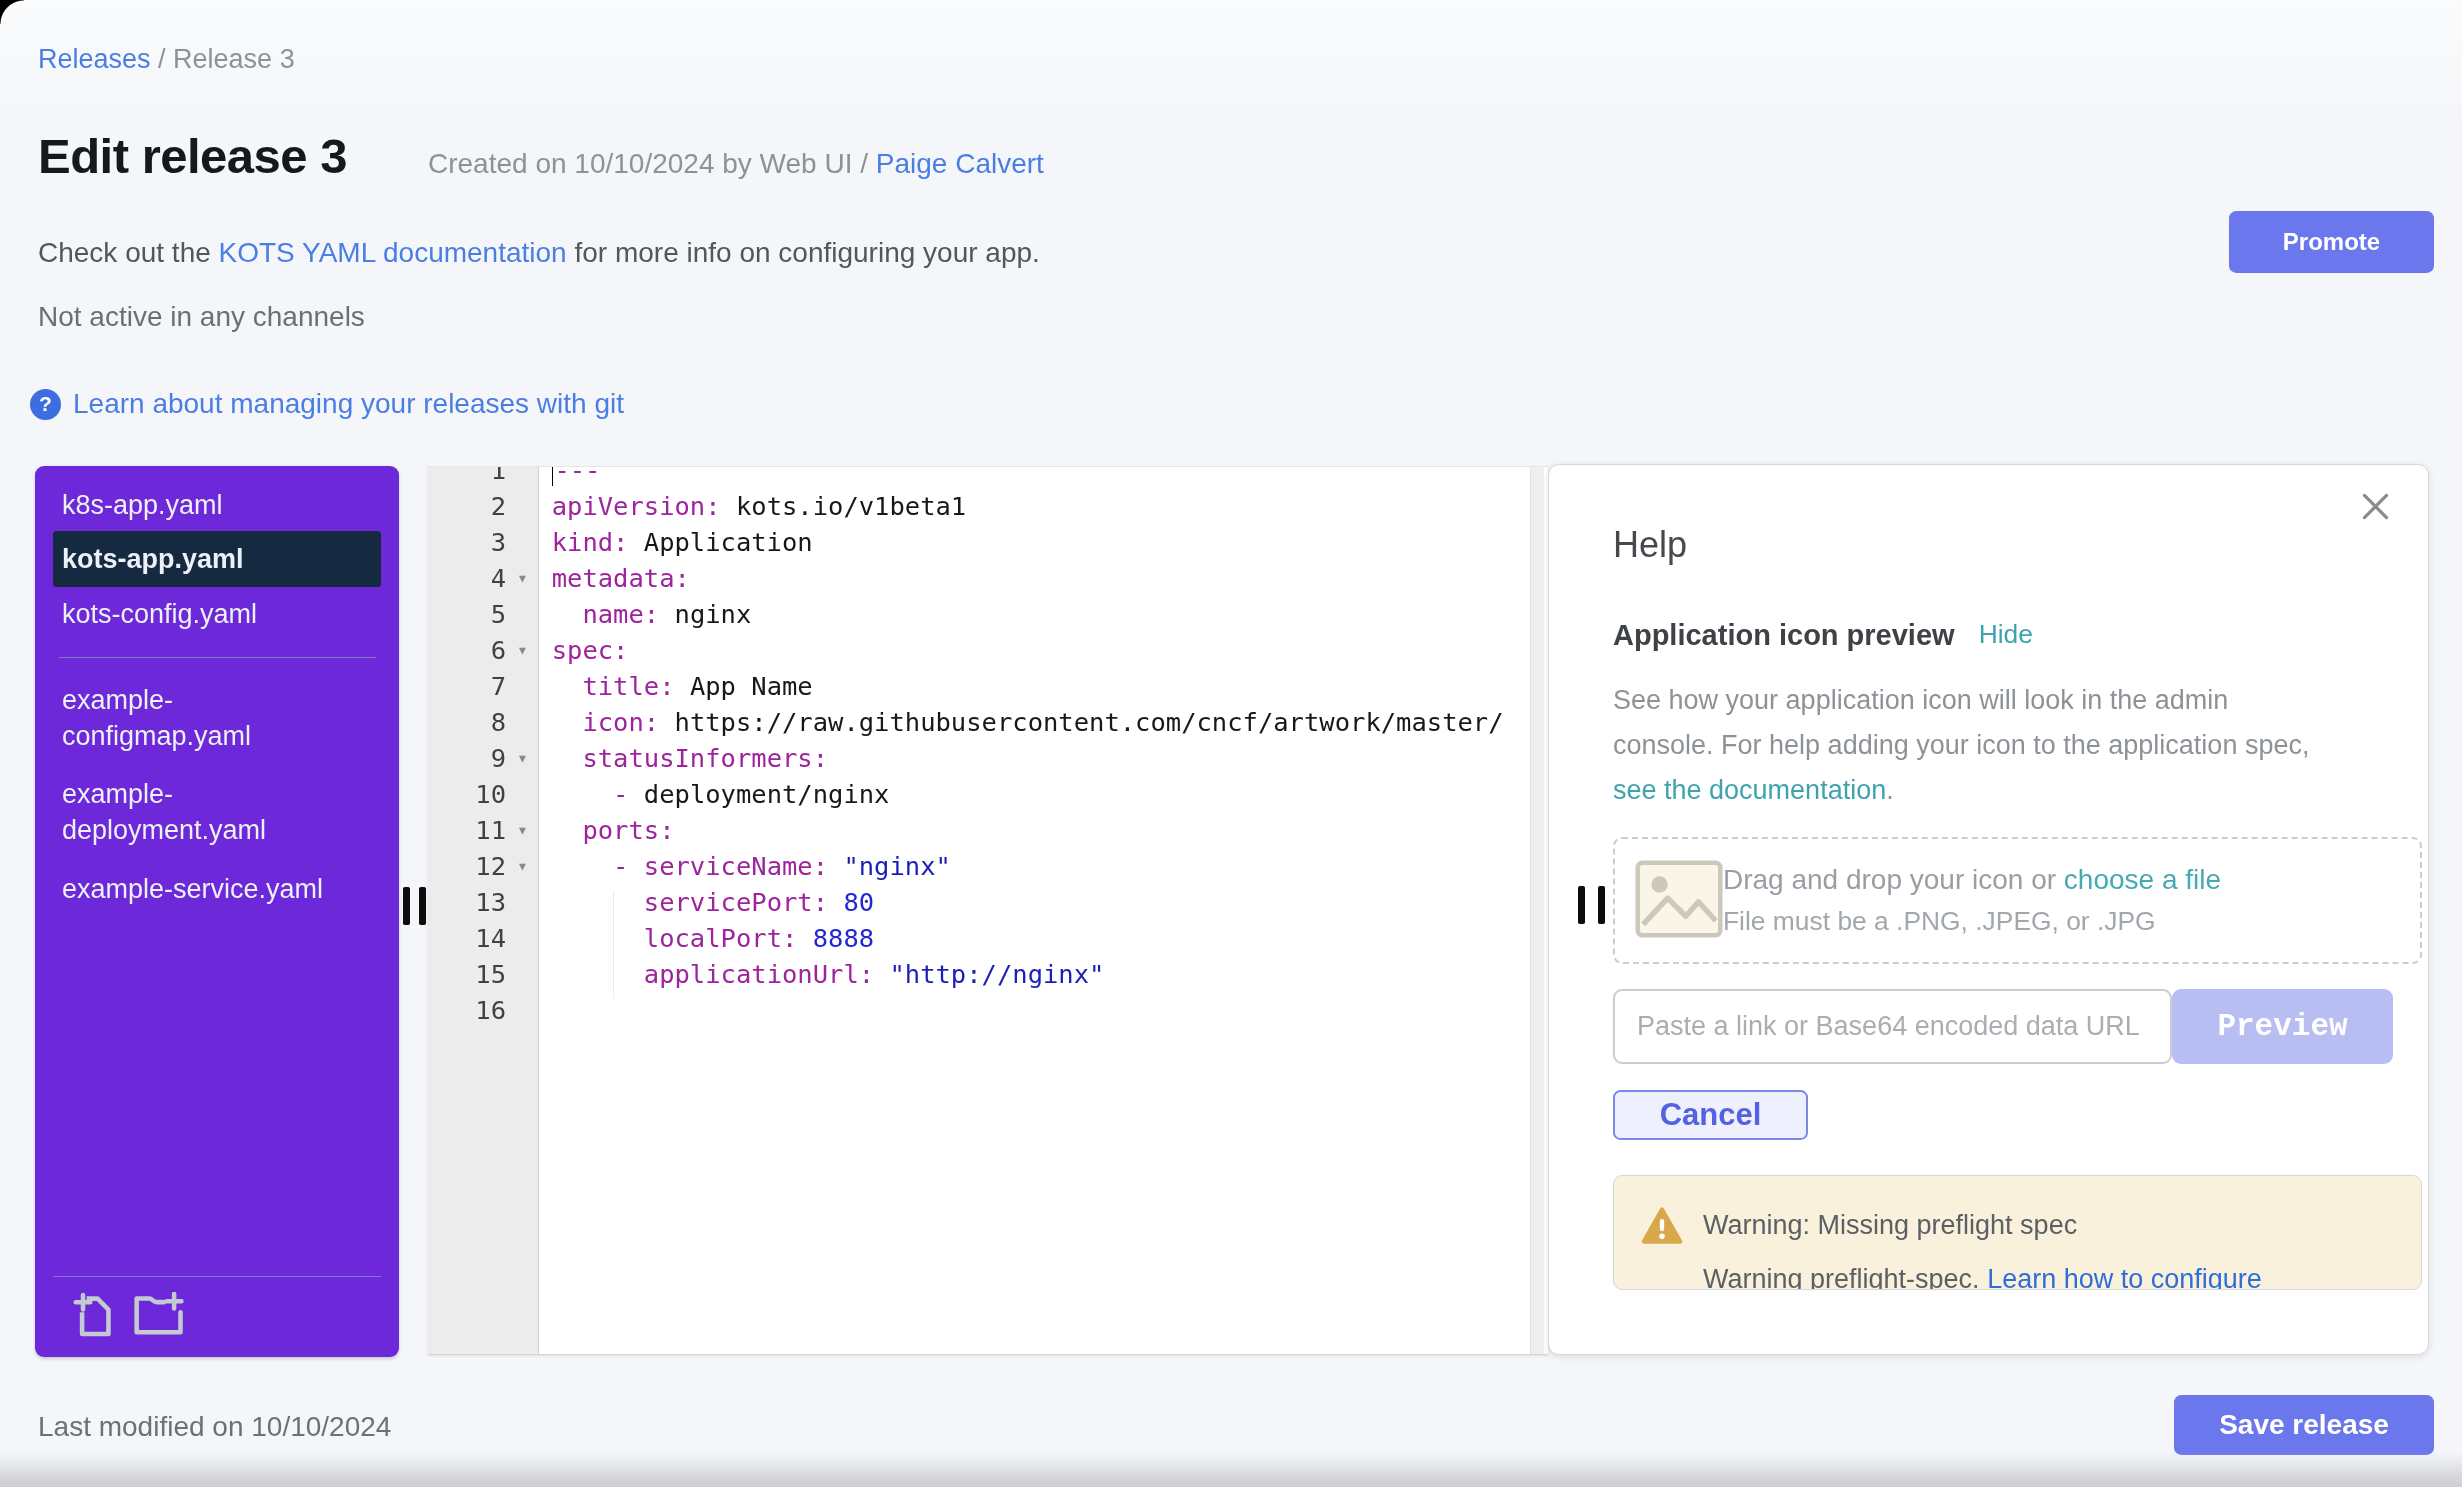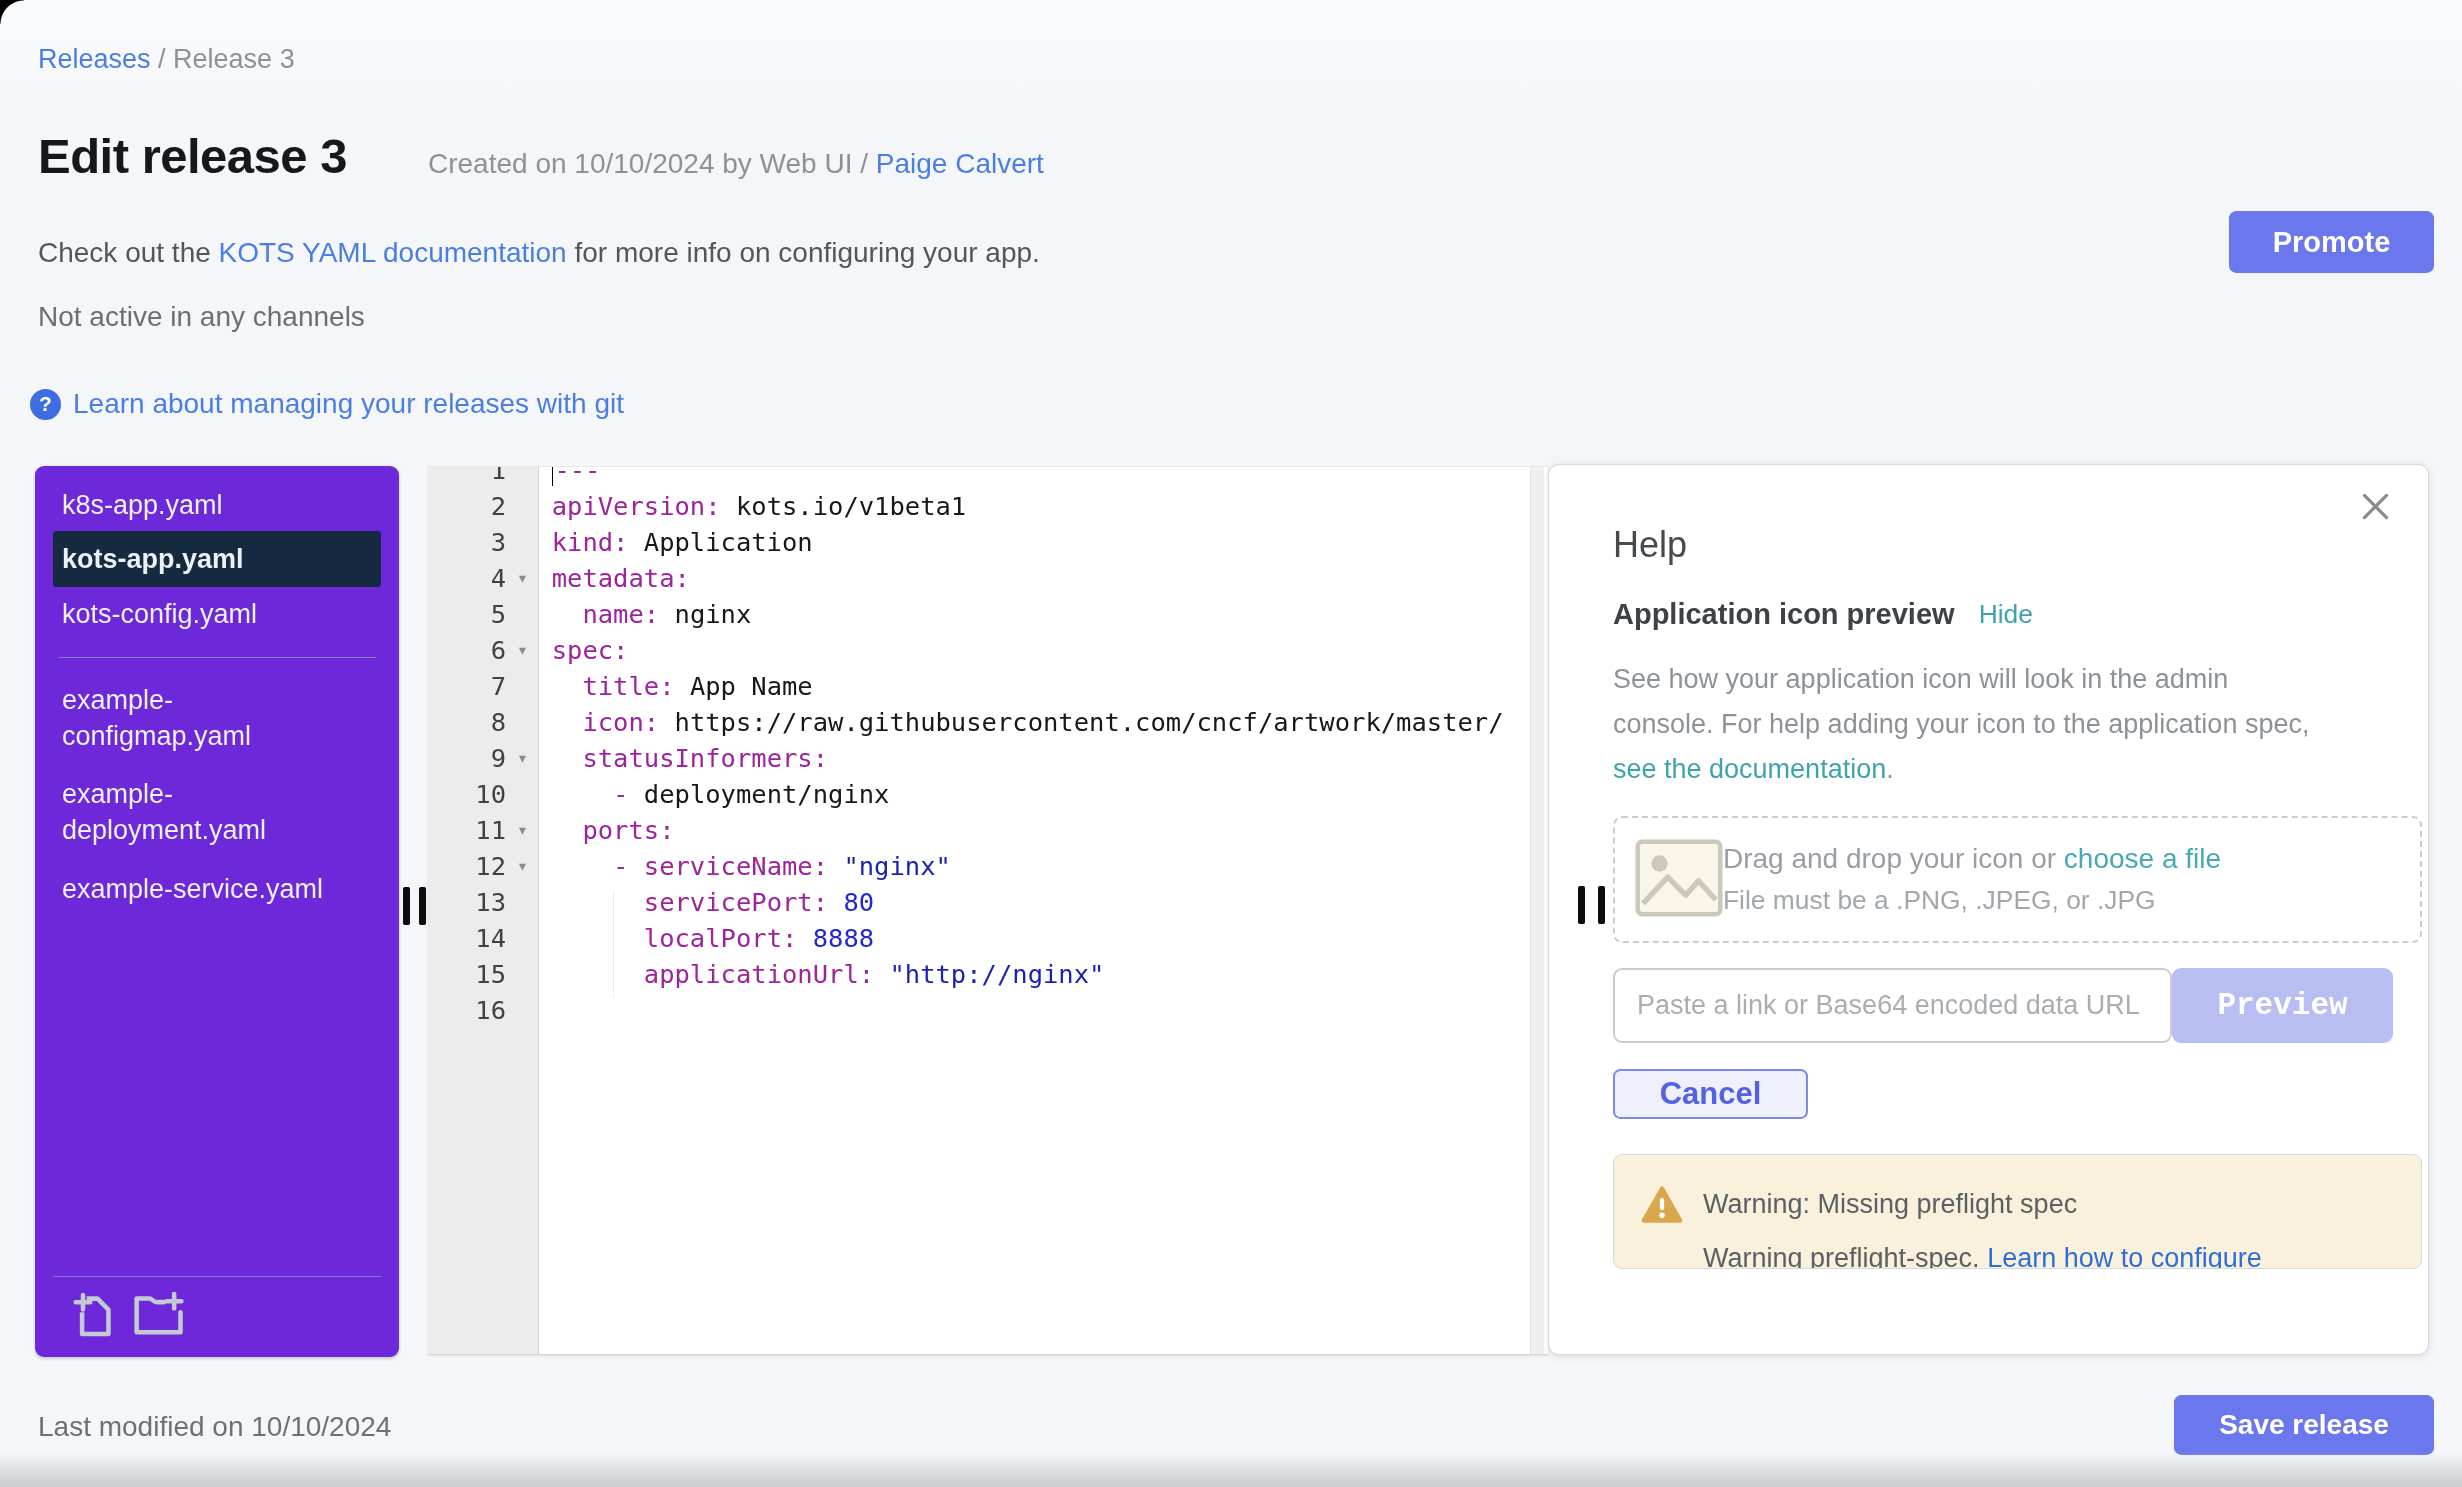--- a/index.html
+++ b/index.html
@@ -16,21 +16,21 @@
     background:radial-gradient(circle at 24px 24px, rgba(0,0,0,0) 23px, #000 24px); }
 
   
   #breadcrumb{ left:38px; top:44px; font-size:27px; }
   #breadcrumb a{ color:#4a7ee2; text-decoration:none; cursor:pointer; }
   #breadcrumb .sep, #breadcrumb .cur{ color:#8d9299; }
   #page-title{ left:38px; top:128px; font-size:49px; font-weight:800; color:#16181c; letter-spacing:-0.5px; }
   #title-meta{ left:428px; top:148px; font-size:28px; color:#8e9297; }
   #title-meta a{ color:#4a7ee2; text-decoration:none; }
   #promote-btn{ left:2229px; top:211px; width:205px; height:62px; background:#6b77ec; border:none;
-    border-radius:7.3px; color:#fff; font-size:29px; font-weight:700; font-family:inherit; cursor:pointer; }
+    border-radius:7.3px; color:#fff; font-size:24px; font-weight:700; font-family:inherit; cursor:pointer; }
   #docs-line{ left:38px; top:237px; font-size:28px; color:#53575d; }
   #docs-line a{ color:#4a7ee2; text-decoration:none; }
   #channel-status{ left:38px; top:301px; font-size:28px; color:#6b7076; }
   #git-line{ left:30px; top:388px; display:flex; align-items:center; gap:12px; cursor:pointer; }
   #git-line .qcircle{ width:31px; height:31px; border-radius:50%; background:#3d6de0; color:#fff;
     font-size:21px; font-weight:700; display:flex; align-items:center; justify-content:center; }
   #git-line .gtext{ font-size:28px; color:#4b7ee2; }
 
   
   #sidebar{ left:35px; top:466px; width:364px; height:891px; background:#6d28d9; border-radius:9px;
@@ -60,21 +60,21 @@
   .tk-key{ color:#9d249d; } .tk-plain{ color:#17181a; } .tk-str{ color:#1b1fb4; } .tk-num{ color:#2127d2; }
   .cursor{ display:inline-block; width:1.8px; height:27px; background:#000; vertical-align:middle; margin-right:0.9px; }
   #indent-guide{ position:absolute; left:185px; top:424px; height:107px; border-left:1.8px dotted #d9d9d9; }
 
   
   #help-panel{ left:1548px; top:464px; width:881px; height:891px; background:#fff; border:1.8px solid #d5d8dc;
     border-radius:11px; box-shadow:0 1.8px 7.3px rgba(0,0,0,.10); z-index:10; overflow:hidden; }
   .hp{ padding:0 6.4px 0 64px; }
   #hp-close{ position:absolute; top:24px; right:35px; width:35px; height:35px; cursor:pointer; }
   #hp-title{ margin-top:60px; font-size:36px; font-weight:500; color:#46494d; line-height:40px; }
-  .hp-sec{ margin-top:33px; height:33px; display:flex; align-items:center; }
+  .hp-sec{ margin-top:54px; height:33px; display:flex; align-items:flex-start; }
   #hp-sec-title{ font-size:29px; font-weight:700; color:#3e4246; }
   #hp-hide{ font-size:26.4px; color:#3fa3ad; margin-left:24px; cursor:pointer; }
   .hp-desc{ margin-top:25.5px; font-size:27px; line-height:45px; color:#8d9297; }
   .hp-desc a{ color:#3fa3ad; text-decoration:none; }
   #dropzone{ margin-top:24px; height:127px; border:2.7px dashed #c9ccd0; border-radius:9px;
     display:flex; align-items:center; }
   .dz-icon{ margin-left:20px; flex:none; }
   .dz-text{ }
   .dz-l1{ font-size:28px; color:#989ea4; line-height:42px; }
   .dz-l1 a{ color:#45aab2; text-decoration:none; cursor:pointer; }

